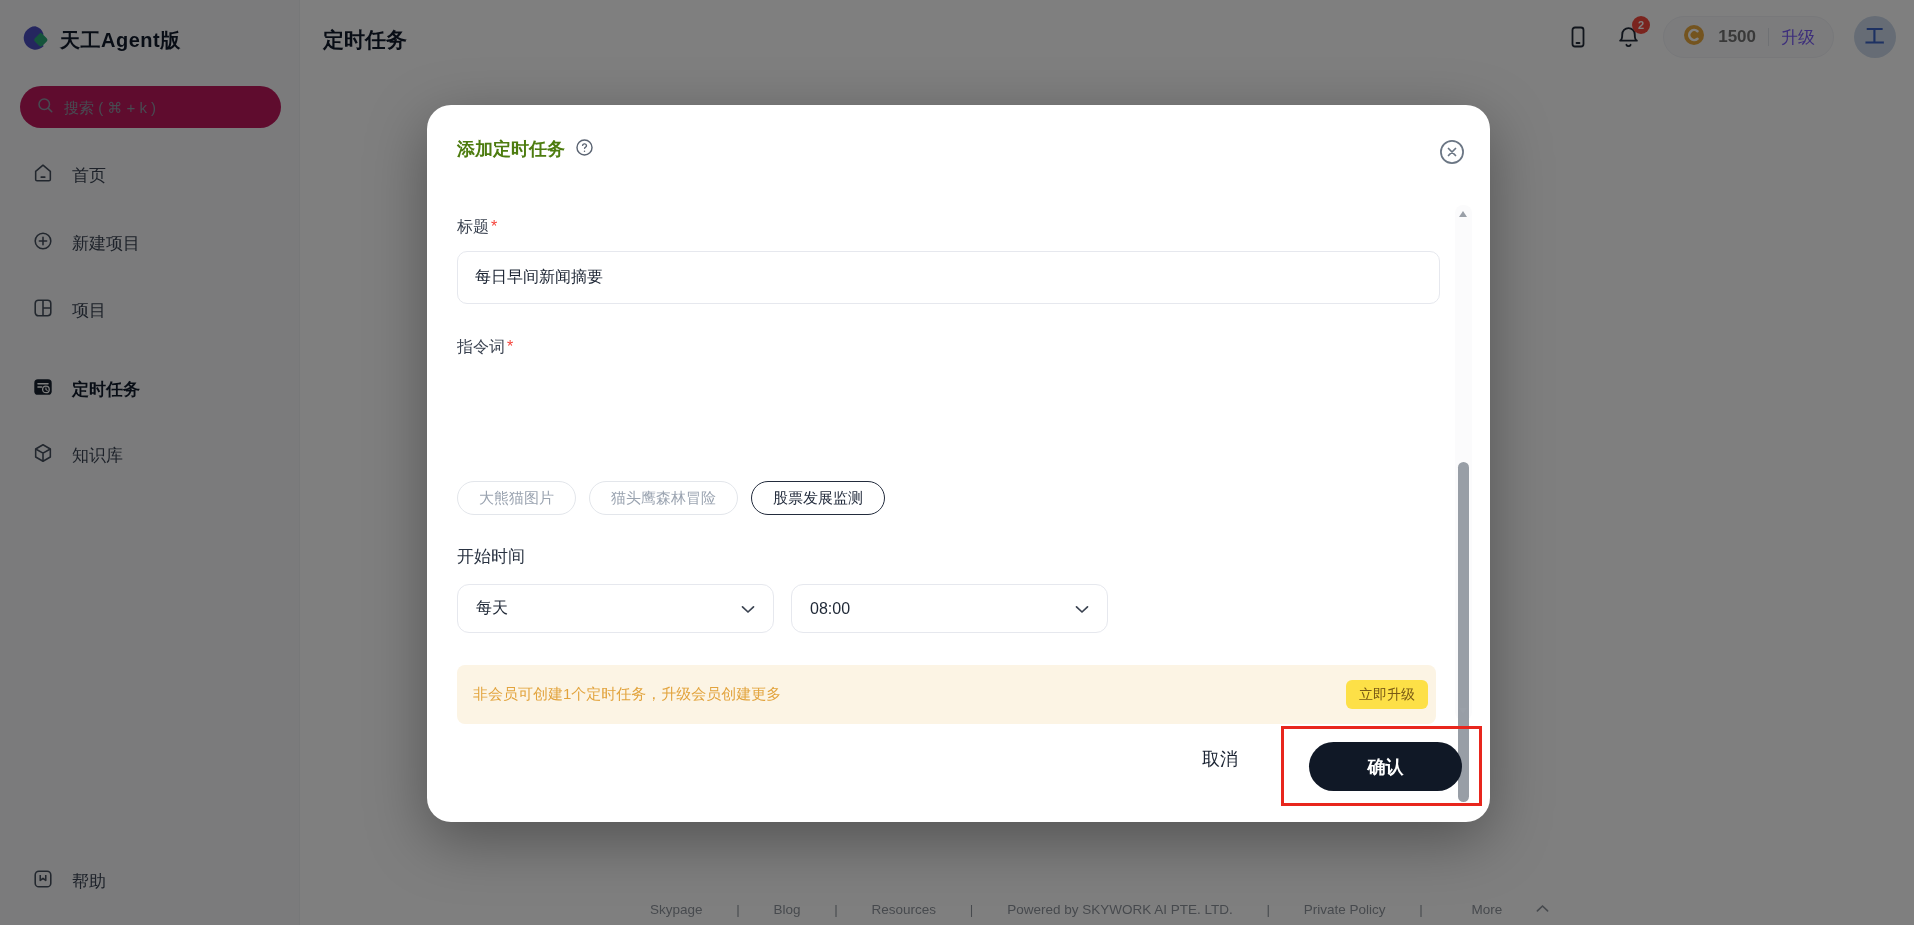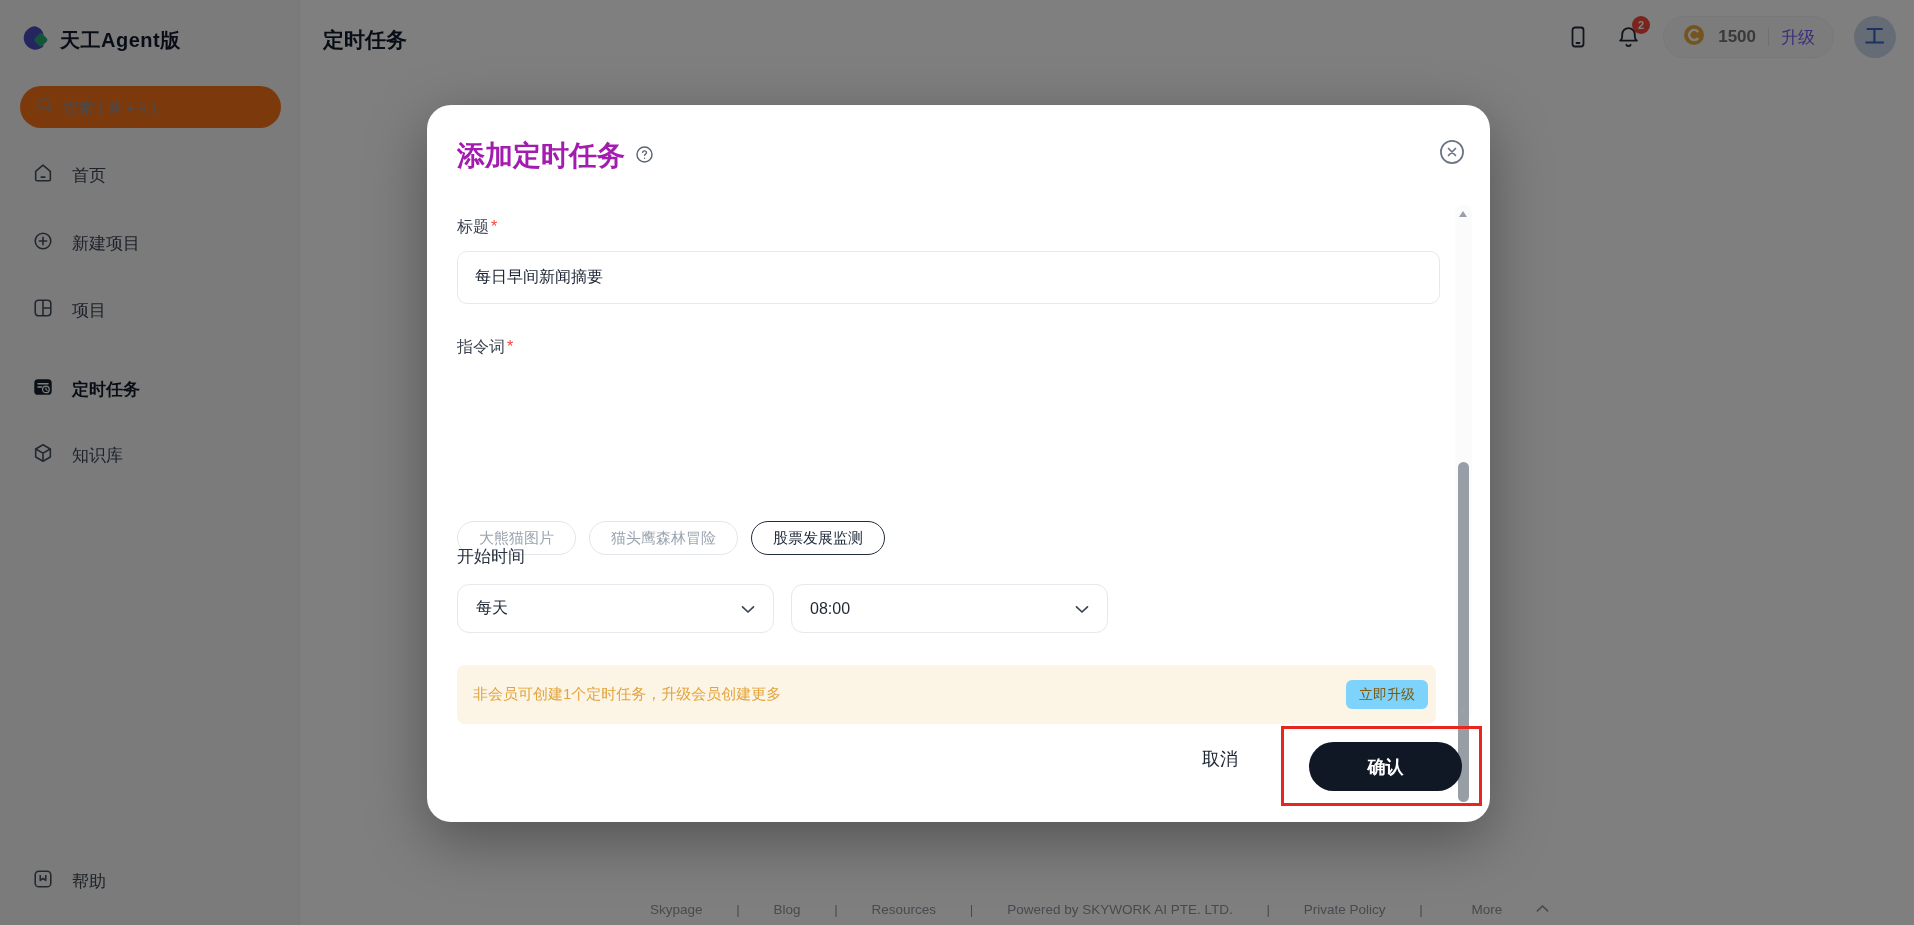--- a/index.html
+++ b/index.html
@@ -11,21 +11,21 @@
   }
   
   .sidebar {
     position:absolute; left:0; top:0; width:300px; height:925px;
     background:#f6f7f9; border-right:1px solid #eef0f3;
   }
   .brand { position:absolute; left:22px; top:24px; display:flex; align-items:center; gap:10px; }
   .brand-name { font-size:20px; font-weight:700; color:#111a2b; letter-spacing:.5px; }
   .searchbox {
     position:absolute; left:20px; top:86px; width:261px; height:42px;
-    background:#f97316; border-radius:21px; display:flex; align-items:center; gap:10px; padding:0 16px;
+    background:#be185d; border-radius:21px; display:flex; align-items:center; gap:10px; padding:0 16px;
   }
   .searchbox input {
     border:none; outline:none; background:transparent; width:100%;
     font-size:15px; color:#5d markdown6570; font-family:inherit;
   }
   .searchbox input::placeholder { color:#8f96a3; }
   .nav-item {
     position:absolute; left:14px; width:272px; height:44px; border-radius:10px;
     display:flex; align-items:center; gap:18px; padding:0 18px; cursor:pointer;
     font-size:17px; color:#3c4554;
@@ -62,21 +62,21 @@
   .page-footer .flink { cursor:pointer; }
   .chev-up { display:inline-block; vertical-align:1px; }
   
   .overlay { position:absolute; inset:0; background:rgba(0,0,0,.5); z-index:10; }
   
   .modal {
     position:absolute; left:427px; top:105px; width:1063px; height:717px; z-index:20;
     background:#fff; border-radius:24px; box-shadow:0 18px 60px rgba(0,0,0,.35);
   }
   .modal-title-row { position:absolute; left:30px; top:32px; display:flex; align-items:center; gap:10px; }
-  .modal-title { font-size:28px; font-weight:700; color:#a21caf; }
+  .modal-title { font-size:18px; font-weight:700; color:#4d7c0f; }
   .close-btn { position:absolute; right:24px; top:33px; cursor:pointer; }
   .field-label { position:absolute; left:30px; font-size:16px; color:#3a4250; }
   .req { color:#f5433a; margin-left:2px; }
   .label-title { top:112px; }
   .label-prompt { top:232px; }
   .label-start { top:440px; font-size:17px; color:#2a3342; }
   .title-input {
     position:absolute; left:30px; top:146px; width:983px; height:53px;
     border:1px solid #e6e8ee; border-radius:10px; padding:0 17px;
     font-size:16px; color:#1a2332; outline:none; font-family:inherit; background:#fff;
@@ -84,38 +84,38 @@
   .prompt-box {
     position:absolute; left:30px; top:265px; width:983px; height:101px;
     border:1.5px solid #273041; border-radius:10px; padding:13px 17px;
     font-size:16px; color:#333b49; line-height:1.55; cursor:text;
   }
   .caret { display:inline-block; width:1.5px; height:20px; background:#111; vertical-align:-4px; margin-left:3px; }
   .char-count { position:absolute; right:14px; bottom:6px; font-size:14px; color:#6b7280; }
   .chips { position:absolute; left:30px; top:376px; display:flex; gap:13px; }
   .chip {
     height:34px; border-radius:17px; padding:0 21px; display:flex; align-items:center;
-    font-size:15px; border:1px solid #e3e6eb; color:#9aa3b0; background:#fff; cursor:pointer;margin-top:40px;
+    font-size:15px; border:1px solid #e3e6eb; color:#9aa3b0; background:#fff; cursor:pointer;
   }
   .chip.active { border:1.5px solid #232c3d; color:#232c3d; font-weight:500; }
   .select {
     position:absolute; top:479px; height:49px; border:1px solid #e6e8ee; border-radius:12px;
     display:flex; align-items:center; justify-content:space-between; padding:0 18px;
     font-size:16px; color:#1f2836; cursor:pointer; background:#fff;
   }
   .select-freq { left:30px; width:317px; }
   .select-time { left:364px; width:317px; }
   .banner {
     position:absolute; left:30px; top:560px; width:979px; height:59px;
     background:#fcf4e4; border-radius:8px; display:flex; align-items:center;
     justify-content:space-between; padding:0 8px 0 16px;
   }
   .banner-text { font-size:15px; color:#e2a33c; }
   .banner-btn {
-    height:29px; padding:0 13px; background:#7dd3fc; border-radius:6px; border:none;
+    height:29px; padding:0 13px; background:#fde047; border-radius:6px; border:none;
     font-size:14px; color:#7a5a15; display:flex; align-items:center; cursor:pointer; font-family:inherit;
   }
   .cancel-btn {
     position:absolute; left:1202px; top:747px; z-index:20; background:none; border:none;
     font-size:18px; color:#1a2332; cursor:pointer; font-family:inherit;
   }
   .confirm-btn {
     position:absolute; left:1309px; top:742px; width:153px; height:49px; z-index:20;
     background:#101826; color:#fff; border:none; border-radius:25px;
     font-size:18px; font-weight:700; cursor:pointer; font-family:inherit;

